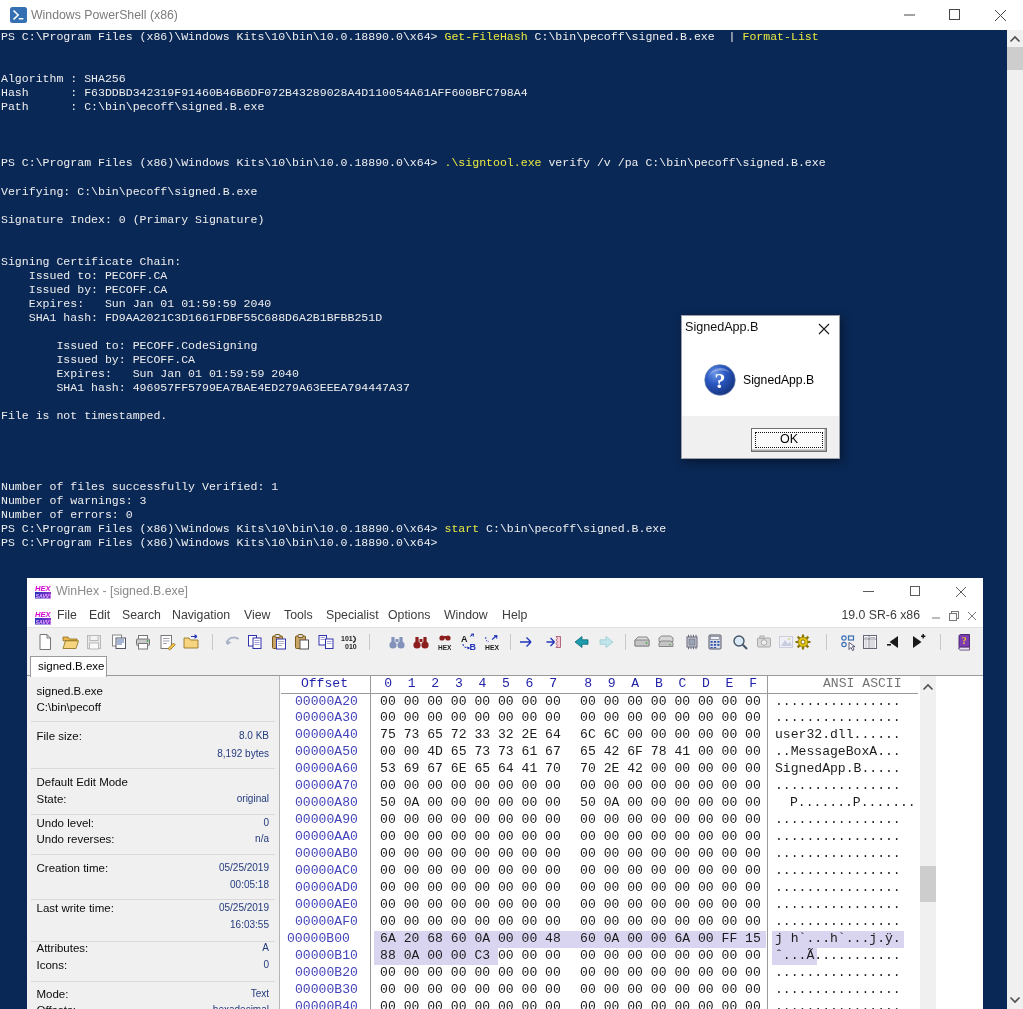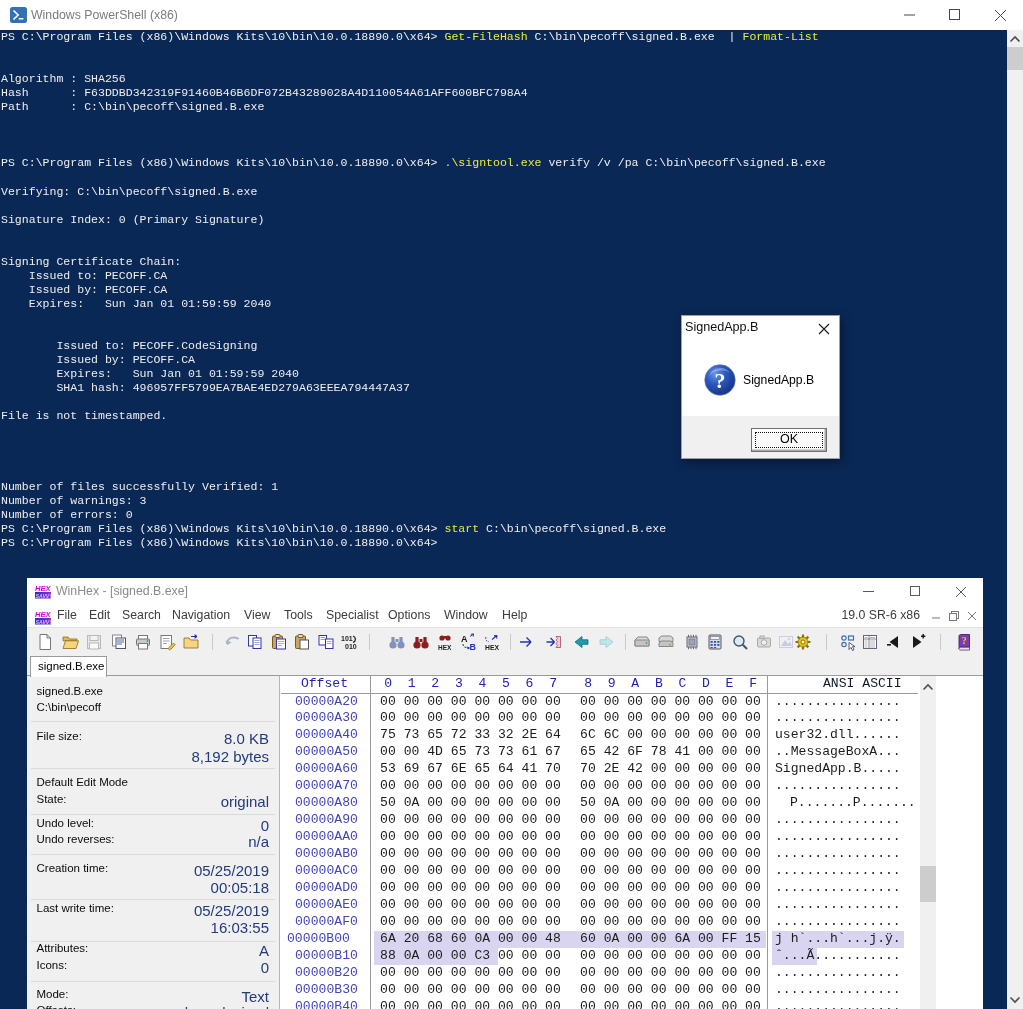--- a/index.html
+++ b/index.html
@@ -32,27 +32,27 @@
 #wxmenu { position:absolute; left:0; top:26px; width:100%; height:23px; background:#fff; }
 #wxmenu span { position:absolute; top:4px; font-size:12.3px; color:#3c3c3c; }
 #wxver { position:absolute; top:4px; right:63px; font-size:12.3px; color:#666; }
 #wxtb { position:absolute; left:0; top:49px; width:100%; height:29px; background:#f0f0f0; border-top:1px solid #e2e2e2; }
 .tbi { position:absolute; width:18px; height:18px; }
 .tbsep { position:absolute; top:6px; width:1px; height:16px; background:#c9c9c9; }
 #wxtab { position:absolute; left:0; top:78px; width:100%; height:20px; background:#f0f0f0; border-bottom:1px solid #9a9a9a; }
 #tab1 { position:absolute; left:3px; top:0px; width:77px; height:21px; background:#fff; border:1px solid #9a9a9a; border-bottom:none; font-size:11.5px; color:#000; padding:2.5px 0 0 7px; z-index:3; }
 #wxpanel { position:absolute; left:0; top:98px; width:253px; bottom:0; background:#f0f0f0; border-right:1px solid #b5b5b5; }
 .pl { position:absolute; font-size:11.5px; color:#0a0a0a; white-space:pre; }
-.pv { position:absolute; right:10px; font-size:15px; color:#233a7d; white-space:pre; }
+.pv { position:absolute; right:10px; font-size:10px; color:#233a7d; white-space:pre; }
 .psep { position:absolute; left:4px; right:4px; height:1px; background:#dadada; }
 #wxhex { position:absolute; left:254px; top:98px; right:0; bottom:0; background:#fff; }
 .hx { position:absolute; font-family:"Liberation Mono",monospace; font-size:13.1px; line-height:16.95px; white-space:pre; color:#1c1c1c; }
 .hx.off { color:#4444bb; }
 .hx.hdr { color:#2222aa; }
-.hx.ansi { color:#0f172a; }
+.hx.ansi { color:#737373; }
 .hl { position:absolute; background:#d9d4f0; }
 #hexhdrline { position:absolute; left:0px; right:65px; top:16.5px; height:1px; background:#9a9a9a; }
 #vline1 { position:absolute; left:89px; top:0; width:1px; bottom:0; background:#9a9a9a; }
 #vline2 { position:absolute; left:486px; top:0; width:1px; bottom:0; background:#9a9a9a; }
 </style></head><body>
 
 <div id="ctitle">
   <span class="ico"><svg width="17" height="16" viewBox="0 0 17 16">
         <rect x="0" y="0" width="17" height="16" rx="2.5" fill="#3470b2"></rect>
         <path d="M4 4l4.2 4L4 12" stroke="#fff" stroke-width="1.7" fill="none" stroke-linecap="round" stroke-linejoin="round"></path>
@@ -74,20 +74,21 @@
 <div class="cl" style="top:42.15px">Algorithm : SHA256</div>
 <div class="cl" style="top:56.20px">Hash      : F63DDBD342319F91460B46B6DF072B43289028A4D110054A61AFF600BFC798A4</div>
 <div class="cl" style="top:70.25px">Path      : C:\bin\pecoff\signed.B.exe</div>
 <div class="cl" style="top:126.45px">PS C:\Program Files (x86)\Windows Kits\10\bin\10.0.18890.0\x64&gt; <span class="y">.\signtool.exe</span> verify /v /pa C:\bin\pecoff\signed.B.exe</div>
 <div class="cl" style="top:154.55px">Verifying: C:\bin\pecoff\signed.B.exe</div>
 <div class="cl" style="top:182.65px">Signature Index: 0 (Primary Signature)</div>
 <div class="cl" style="top:224.80px">Signing Certificate Chain:</div>
 <div class="cl" style="top:238.85px">    Issued to: PECOFF.CA</div>
 <div class="cl" style="top:252.90px">    Issued by: PECOFF.CA</div>
 <div class="cl" style="top:266.95px">    Expires:   Sun Jan 01 01:59:59 2040</div>
+<div class="cl" style="top:281.00px">    SHA1 hash: FD9AA2021C3D1661FDBF55C688D6A2B1BFBB251D</div>
 <div class="cl" style="top:309.10px">        Issued to: PECOFF.CodeSigning</div>
 <div class="cl" style="top:323.15px">        Issued by: PECOFF.CA</div>
 <div class="cl" style="top:337.20px">        Expires:   Sun Jan 01 01:59:59 2040</div>
 <div class="cl" style="top:351.25px">        SHA1 hash: 496957FF5799EA7BAE4ED279A63EEEA794447A37</div>
 <div class="cl" style="top:379.35px">File is not timestamped.</div>
 <div class="cl" style="top:449.60px">Number of files successfully Verified: 1</div>
 <div class="cl" style="top:463.65px">Number of warnings: 3</div>
 <div class="cl" style="top:477.70px">Number of errors: 0</div>
 <div class="cl" style="top:491.75px">PS C:\Program Files (x86)\Windows Kits\10\bin\10.0.18890.0\x64&gt; <span class="y">start</span> C:\bin\pecoff\signed.B.exe</div>
 <div class="cl" style="top:505.80px">PS C:\Program Files (x86)\Windows Kits\10\bin\10.0.18890.0\x64&gt; </div>

